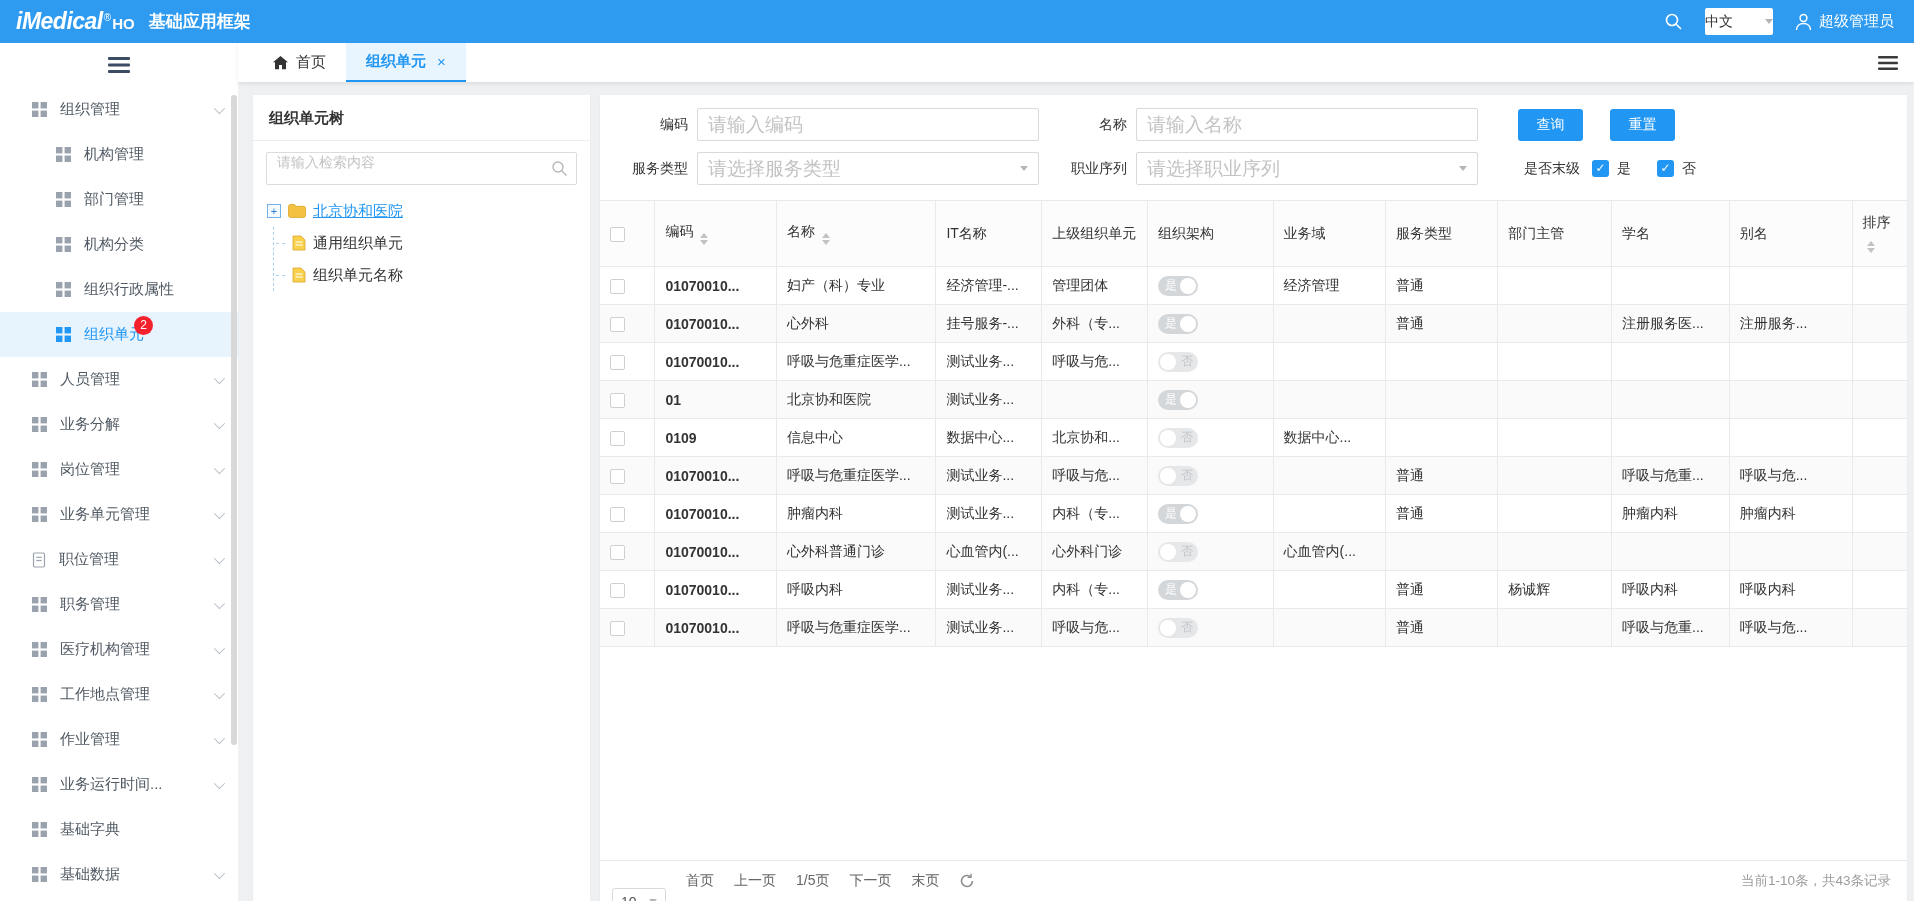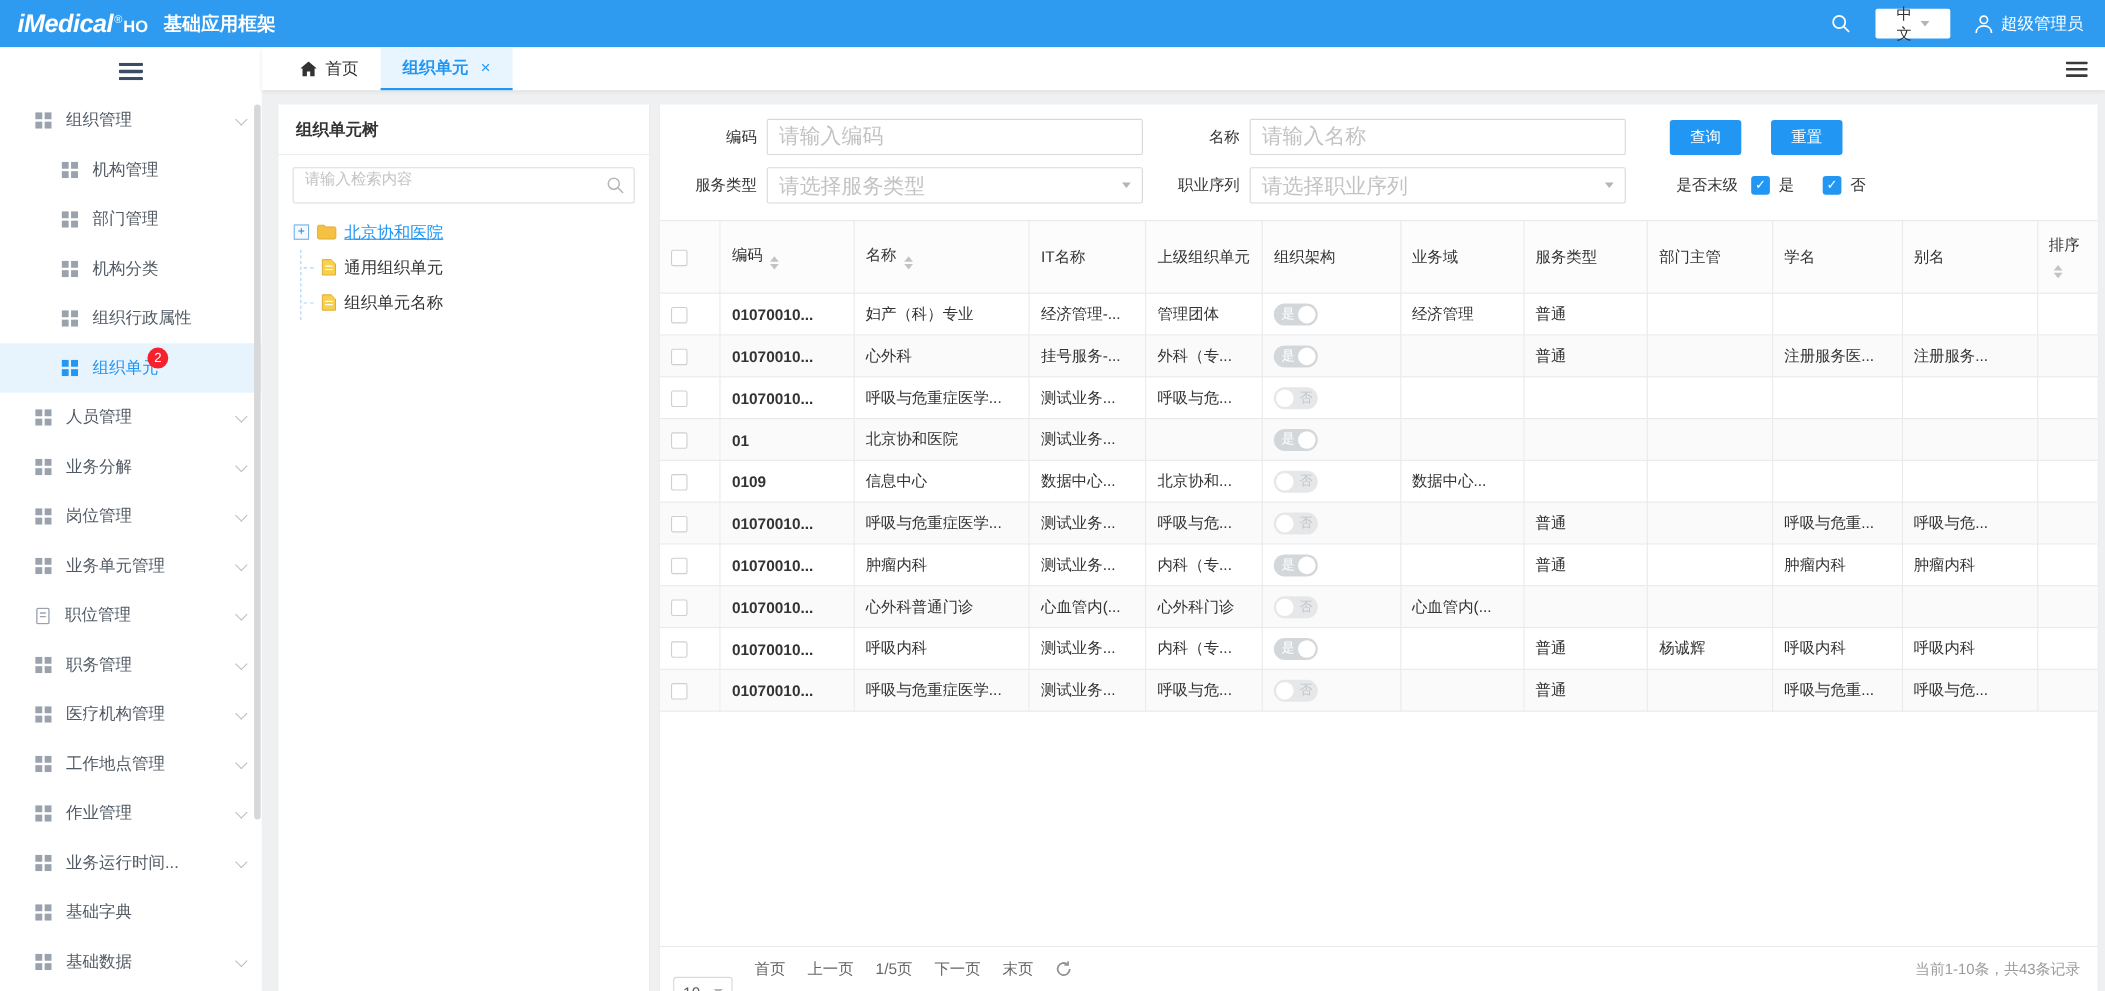--- a/index.html
+++ b/index.html
@@ -14,21 +14,21 @@
   .logo{display:flex;align-items:baseline;cursor:default;white-space:nowrap;}
   .logo-main{font-size:23px;font-weight:bold;font-style:italic;letter-spacing:-0.5px;}
   .logo-reg{font-size:10px;vertical-align:super;position:relative;top:-8px;margin:0 1px;}
   .logo-sub{font-size:15px;font-weight:bold;}
   .app-title{font-size:17px;font-weight:bold;margin-left:14px;white-space:nowrap;}
   .topmenu{display:flex;margin-left:26px;height:43px;}
   .top-menu-item{padding:0 27px;font-size:15px;line-height:43px;position:relative;cursor:pointer;white-space:nowrap;}
   .num-badge{position:absolute;top:5px;right:8px;min-width:18px;height:18px;border-radius:9px;background:#f5222d;color:#fff;font-size:12px;line-height:18px;text-align:center;font-style:normal;padding:0 2px;}
   .topbar-right{margin-left:auto;display:flex;align-items:center;gap:22px;}
   .tb-search{display:flex;cursor:pointer;}
-  .lang-box{background:#fff;color:#333;width:68px;height:27px;border-radius:2px;display:flex;align-items:center;justify-content:space-between;padding:0 19px;font-size:14px;cursor:pointer;}
+  .lang-box{background:#fff;color:#333;width:68px;height:27px;border-radius:2px;display:flex;align-items:center;justify-content:space-between;padding:0 0;font-size:14px;cursor:pointer;}
   .caret-dn{width:0;height:0;border-left:4px solid transparent;border-right:4px solid transparent;border-top:5px solid #b5b5b5;}
   .user{display:flex;align-items:center;gap:7px;font-size:15px;cursor:pointer;white-space:nowrap;}
   
   .shell{display:flex;height:858px;}
   .sidebar{width:238px;background:#fff;flex-shrink:0;position:relative;}
   .collapse-btn{height:44px;display:flex;align-items:center;justify-content:center;cursor:pointer;}
   .side-item{height:45px;display:flex;align-items:center;padding:0 16px 0 32px;font-size:15px;color:#515a64;cursor:pointer;position:relative;white-space:nowrap;}
   .side-item.sub{padding-left:56px;}
   .side-item .icon{margin-right:13px;color:#9aa3ad;display:flex;flex-shrink:0;}
   .side-item.active{background:#e7f4fe;color:#2196f3;}

